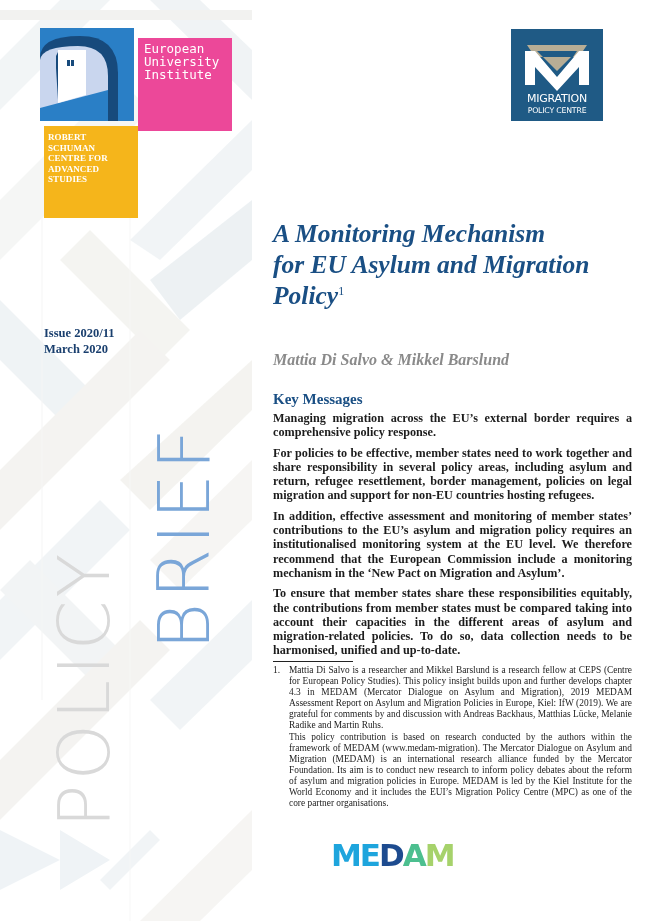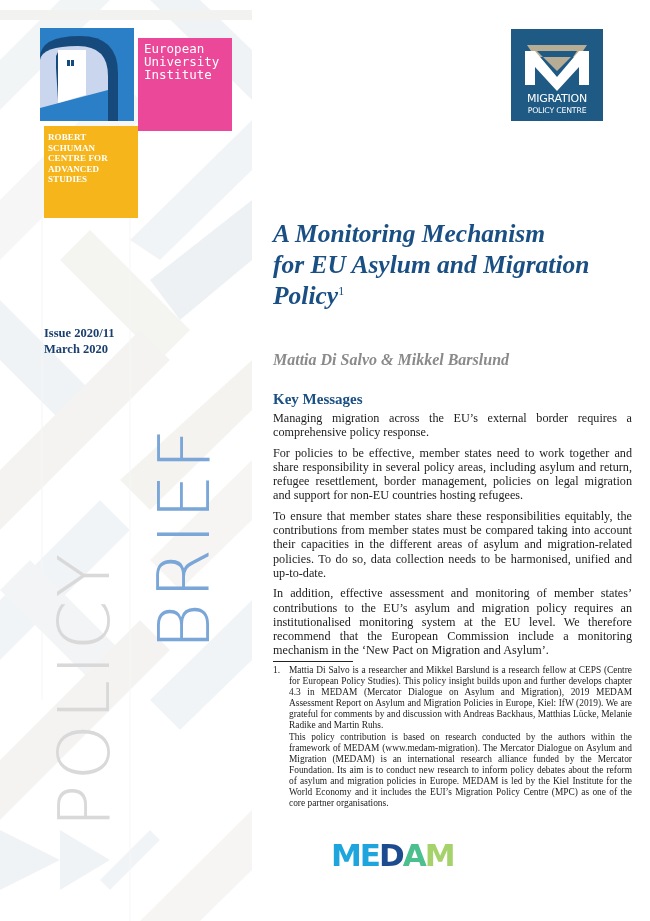--- a/index.html
+++ b/index.html
@@ -45,21 +45,21 @@
   .brief { left: 148px; top: 650px; font-size: 72px; color: #7aa6d8; line-height: 1; }
 
   
   .title { position: absolute; left: 273px; top: 218px; width: 360px; color: #1a4f84;
     font-family: "Liberation Serif", serif; font-style: italic; font-weight: bold; font-size: 25.5px; line-height: 31px; }
   .title sup { font-size: 12px; font-weight: normal; font-style: normal; vertical-align: 9px; line-height: 0; }
   .authors { position: absolute; left: 273px; top: 351px; color: #8a8a8a; font-style: italic; font-weight: bold; font-size: 16px; }
 
   .km-heading { position: absolute; left: 273px; top: 391px; color: #1a4f84; font-weight: bold; font-size: 15px; }
   .body { position: absolute; left: 273px; top: 411px; width: 359px; color: #1c1c1c; font-size: 12.2px; line-height: 14.3px; text-align: justify; }
-  .body p { margin: 0 0 6px 0; }
+  .body p { margin: 0 0 6px 0; font-weight: bold; }
 
   .fn-rule { position: absolute; left: 273px; top: 661px; width: 80px; height: 1px; background: #222; }
   .footnote { position: absolute; left: 273px; top: 665px; width: 359px; color: #1c1c1c; font-size: 9.4px; line-height: 11.1px; text-align: justify; }
   .footnote .num { position: absolute; left: 0; top: 0; }
   .footnote .txt { margin-left: 16px; }
   .footnote p { margin: 0; }
 
   .medam { position: absolute; left: 291px; top: 840px; font-family: "DejaVu Sans", sans-serif; font-weight: bold;
     font-size: 31px; letter-spacing: -2px; line-height: 1; margin-left: 40px; }
   .medam span { display: inline-block; }
@@ -144,22 +144,22 @@
   <div>A Monitoring Mechanism</div>
   <div>for EU Asylum and Migration</div>
   <div><span>Policy</span><sup>1</sup></div>
 </div>
 <div class="authors" style="color: rgb(138, 138, 138);">Mattia Di Salvo &amp; Mikkel Barslund</div>
 
 <div class="km-heading" style="color: rgb(26, 79, 132);">Key Messages</div>
 <div class="body">
   <p>Managing migration across the EU’s external border requires a comprehensive policy response.</p>
   <p>For policies to be effective, member states need to work together and share responsibility in several policy areas, including asylum and return, refugee resettlement, border management, policies on legal migration and support for non-EU countries hosting refugees.</p>
+  <p>In addition, effective assessment and monitoring of member states’ contributions to the EU’s asylum and migration policy requires an institutionalised monitoring system at the EU level. We therefore recommend that the European Commission include a monitoring mechanism in the ‘New Pact on Migration and Asylum’.</p>
   <p>To ensure that member states share these responsibilities equitably, the contributions from member states must be compared taking into account their capacities in the different areas of asylum and migration-related policies. To do so, data collection needs to be harmonised, unified and up-to-date.</p>
-  <p>In addition, effective assessment and monitoring of member states’ contributions to the EU’s asylum and migration policy requires an institutionalised monitoring system at the EU level. We therefore recommend that the European Commission include a monitoring mechanism in the ‘New Pact on Migration and Asylum’.</p>
 </div>
 
 <div class="fn-rule"></div>
 <div class="footnote">
   <span class="num">1.</span>
   <div class="txt">
     <p>Mattia Di Salvo is a researcher and Mikkel Barslund is a research fellow at CEPS (Centre for European Policy Studies). This policy insight builds upon and further develops chapter 4.3 in MEDAM (Mercator Dialogue on Asylum and Migration), 2019 MEDAM Assessment Report on Asylum and Migration Policies in Europe, Kiel: IfW (2019). We are grateful for comments by and discussion with Andreas Backhaus, Matthias Lücke, Melanie Radike and Martin Ruhs.</p>
     <p>This policy contribution is based on research conducted by the authors within the framework of MEDAM (www.medam-migration). The Mercator Dialogue on Asylum and Migration (MEDAM) is an international research alliance funded by the Mercator Foundation. Its aim is to conduct new research to inform policy debates about the reform of asylum and migration policies in Europe. MEDAM is led by the Kiel Institute for the World Economy and it includes the EUI’s Migration Policy Centre (MPC) as one of the core partner organisations.</p>
   </div>
 </div>

